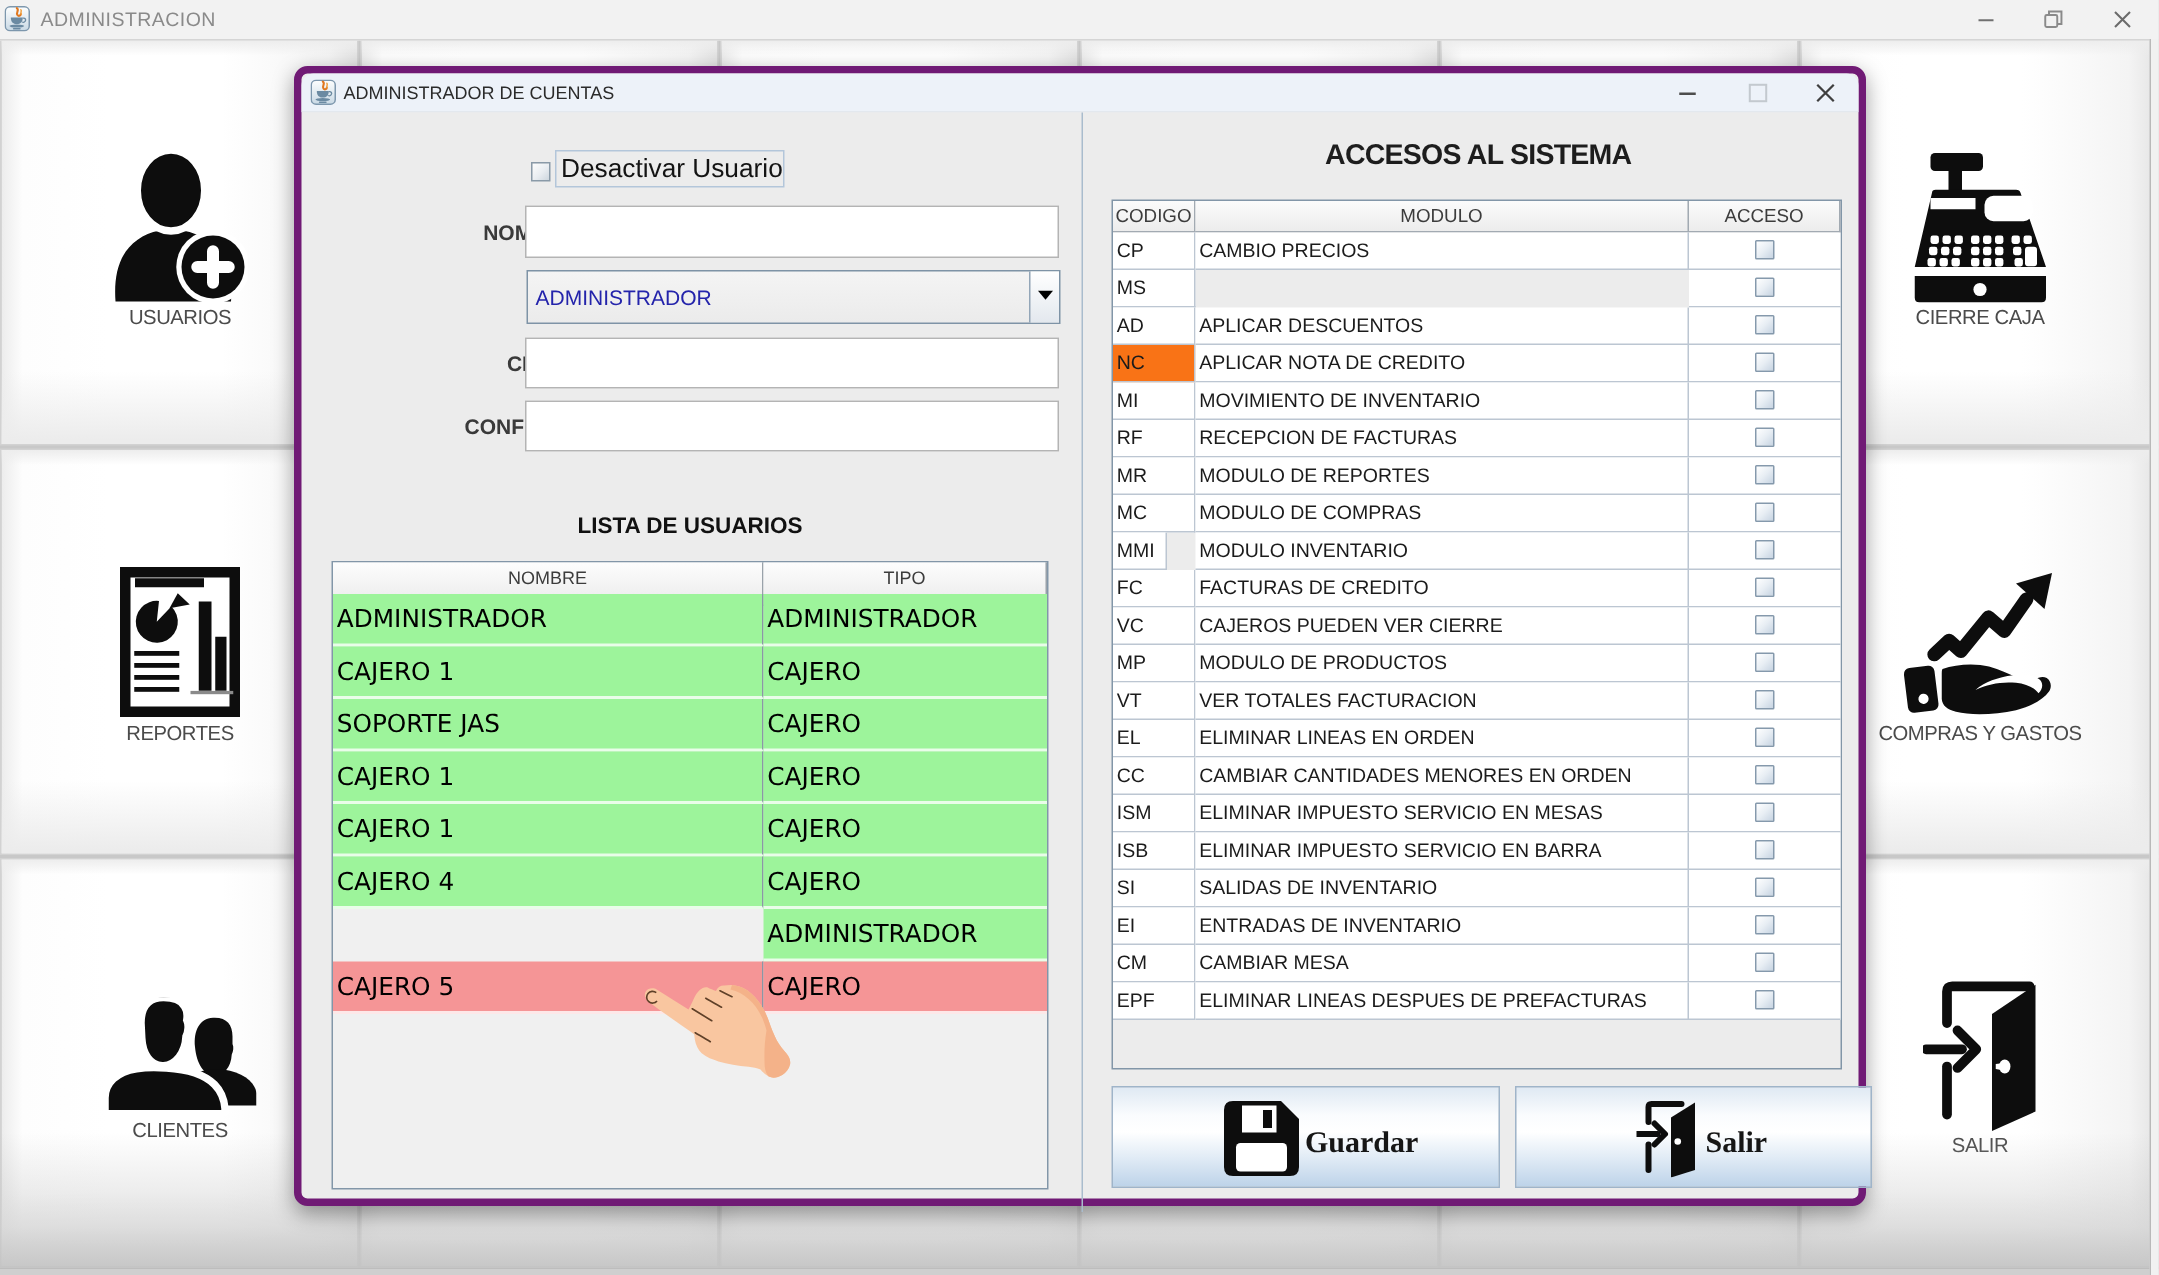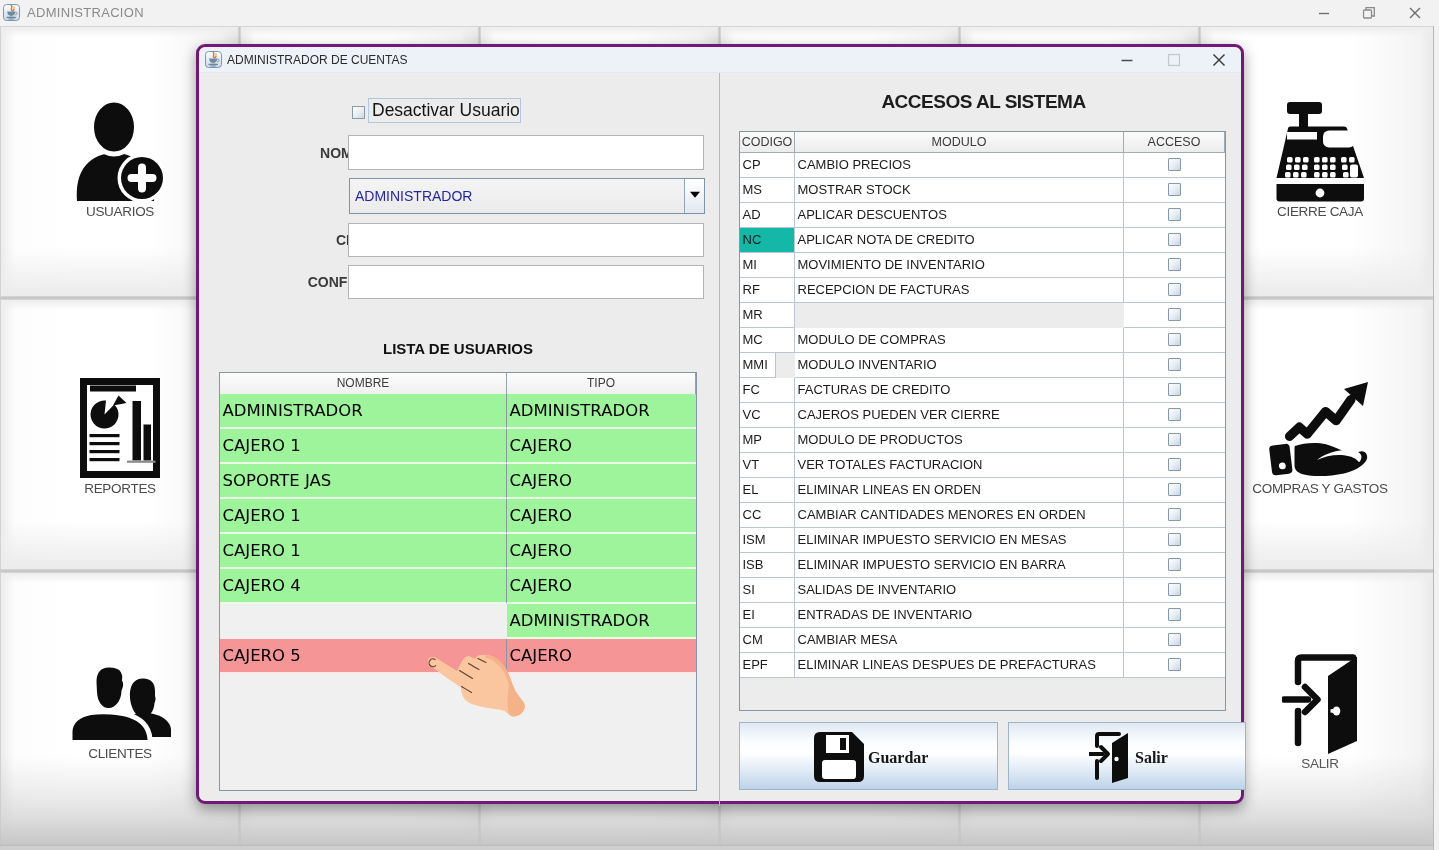--- a/index.html
+++ b/index.html
@@ -17,21 +17,21 @@
      border:1px solid #d2d2d2;box-sizing:border-box;}
   .grid-cell::after{content:"";position:absolute;inset:0;background:linear-gradient(to bottom,#ededed 0,rgba(255,255,255,0) 10px,rgba(255,255,255,0) 82%, #ececec 99%);}
   .menu-item{position:absolute;}
   .menu-icon{position:absolute;}
   .menu-label{position:absolute;transform:translateX(-50%);font-size:13.5px;letter-spacing:-0.3px;color:#4b4b4b;white-space:nowrap;}
   #bottom-strip{position:absolute;left:0;top:845px;width:1439px;height:5px;background:#cfcfcf;border-top:1px solid #bdbdbd;}
   #bottom-fade{position:absolute;left:0;top:755px;width:1439px;height:90px;background:linear-gradient(to bottom,rgba(208,208,208,0) 0%,rgba(202,202,202,.55) 70%,rgba(195,195,195,.9) 100%);}
   #right-edge{position:absolute;left:1433px;top:26px;width:6px;height:824px;background:#f1f1f1;border-left:1px solid #b9b9b9;}
   
   #dialog{position:absolute;left:196px;top:44px;width:1048px;height:760px;background:#ececec;
-    border:3px solid #701a75;border-radius:9px;box-shadow:0 5px 14px rgba(0,0,0,.38);box-sizing:border-box;}
+    border:5px solid #701a75;border-radius:9px;box-shadow:0 5px 14px rgba(0,0,0,.38);box-sizing:border-box;}
   #dlg-titlebar{position:absolute;left:0;top:0;width:100%;height:25px;background:#edf2f9;border-radius:8px 8px 0 0;border-bottom:1px solid #e3e8ee;}
   #dlg-title{position:absolute;left:28px;top:0;height:25px;line-height:26px;font-size:12px;color:#2b2b2b;}
   
   .fld-label{position:absolute;width:140px;text-align:right;font-size:14px;font-weight:bold;color:#3a3a3a;margin-left:48px;}
   .txtfield{position:absolute;left:149px;width:356px;background:#fff;border:1px solid #b4b4b4;box-sizing:border-box;}
   #chk-box{position:absolute;left:153px;top:59px;width:13px;height:13px;background:linear-gradient(135deg,#fdfdfd 0%,#e9edf1 55%,#cdd6de 100%);border:1px solid #8a9aa8;box-sizing:border-box;}
   #chk-focus{position:absolute;left:169px;top:51px;width:153px;height:25px;border:1px solid #b3c6da;box-sizing:border-box;}
   #chk-label{position:absolute;left:173px;top:53px;font-size:17.5px;color:#141414;white-space:nowrap;}
   #combo{position:absolute;left:150px;top:131px;width:356px;height:36px;background:linear-gradient(#f4f4f4,#ebebeb);border:1px solid #7e93a6;box-sizing:border-box;}
   #combo-value{position:absolute;left:5px;top:0;height:34px;line-height:34px;font-size:14px;color:#2424ab;}
@@ -48,21 +48,21 @@
   #acc-title{position:absolute;left:521px;top:44px;width:527px;text-align:center;font-size:19px;font-weight:bold;color:#1d1d1d;letter-spacing:-0.5px;}
   #acc-box{position:absolute;left:540px;top:84px;width:487px;height:580px;background:#ececec;border:1px solid #8296a8;box-sizing:border-box;}
   .ahdr{position:absolute;top:0;height:21px;background:linear-gradient(#fbfbfb,#ececec);border-right:1px solid #a2aab2;border-bottom:1px solid #a2aab2;box-sizing:border-box;
         text-align:center;font-size:12.5px;color:#3c3c3c;line-height:21px;}
   .acell{position:absolute;top:0;height:25px;line-height:24px;font-size:13px;color:#1b1b1b;padding-left:2.5px;box-sizing:border-box;
         border-bottom:1px solid #bcc6d2;border-right:1px solid #bcc6d2;white-space:nowrap;overflow:hidden;}
   .acheck{position:absolute;width:13px;height:13px;background:linear-gradient(135deg,#ffffff 0%,#e8eef4 50%,#c7d4e2 100%);border:1px solid #8599ac;border-radius:1px;box-sizing:border-box;}
   
   .big-btn{position:absolute;top:675px;height:68px;background:linear-gradient(to bottom,#dfe9f3 0%,#fafcfe 28%,#ffffff 45%,#e2ecf6 70%,#bdd3e9 100%);
         border:1px solid #9fb4c9;box-sizing:border-box;}
-  .btn-label{position:absolute;font-family:"Liberation Serif",serif;font-weight:bold;font-size:16px;color:#161616;}
+  .btn-label{position:absolute;font-family:"Liberation Serif",serif;font-weight:bold;font-size:20px;color:#161616;}
   
   .abs{position:absolute;}
 </style>
 </head>
 <body>
 
 <div id="screen">
   <div id="grid-cells">
       <div class="grid-cell" style="left: 0px; top: 26px; width: 239px; height: 271px;"></div>
       <div class="grid-cell" style="left: 0px; top: 299px; width: 239px; height: 271px;"></div>
@@ -308,45 +308,45 @@
     <div id="acc-box">
         <div class="ahdr" style="left:0px;width:55px">CODIGO</div>
         <div class="ahdr" style="left:55px;width:329px">MODULO</div>
         <div class="ahdr" style="left:384px;width:101px">ACCESO</div>
         <div class="acell" style="left:0;top:21px;width:55px;background:#fff">CP</div>
         <div class="acell" style="left:55px;top:21px;width:329px;background:#fff">CAMBIO PRECIOS</div>
         <div class="acell" style="left:384px;top:21px;width:101px;background:#fff;border-right:none">
           <span class="acheck" style="left:44px;top:5px"></span>
         </div>
         <div class="acell" style="left:0;top:46px;width:55px;background:#fff">MS</div>
-        <div class="acell" style="left:55px;top:46px;width:329px;background:#fff">MOSTRAR STOCK</div>
         <div class="acell" style="left:384px;top:46px;width:101px;background:#fff;border-right:none">
           <span class="acheck" style="left:44px;top:5px"></span>
         </div>
         <div class="acell" style="left:0;top:71px;width:55px;background:#fff">AD</div>
         <div class="acell" style="left:55px;top:71px;width:329px;background:#fff">APLICAR DESCUENTOS</div>
         <div class="acell" style="left:384px;top:71px;width:101px;background:#fff;border-right:none">
           <span class="acheck" style="left:44px;top:5px"></span>
         </div>
-        <div class="acell" style="left:0;top:96px;width:55px;background:#14b8a6">NC</div>
+        <div class="acell" style="left:0;top:96px;width:55px;background:#f97316">NC</div>
         <div class="acell" style="left:55px;top:96px;width:329px;background:#fff">APLICAR NOTA DE CREDITO</div>
         <div class="acell" style="left:384px;top:96px;width:101px;background:#fff;border-right:none">
           <span class="acheck" style="left:44px;top:5px"></span>
         </div>
         <div class="acell" style="left:0;top:121px;width:55px;background:#fff">MI</div>
         <div class="acell" style="left:55px;top:121px;width:329px;background:#fff">MOVIMIENTO DE INVENTARIO</div>
         <div class="acell" style="left:384px;top:121px;width:101px;background:#fff;border-right:none">
           <span class="acheck" style="left:44px;top:5px"></span>
         </div>
         <div class="acell" style="left:0;top:146px;width:55px;background:#fff">RF</div>
         <div class="acell" style="left:55px;top:146px;width:329px;background:#fff">RECEPCION DE FACTURAS</div>
         <div class="acell" style="left:384px;top:146px;width:101px;background:#fff;border-right:none">
           <span class="acheck" style="left:44px;top:5px"></span>
         </div>
         <div class="acell" style="left:0;top:171px;width:55px;background:#fff">MR</div>
+        <div class="acell" style="left:55px;top:171px;width:329px;background:#fff">MODULO DE REPORTES</div>
         <div class="acell" style="left:384px;top:171px;width:101px;background:#fff;border-right:none">
           <span class="acheck" style="left:44px;top:5px"></span>
         </div>
         <div class="acell" style="left:0;top:196px;width:55px;background:#fff">MC</div>
         <div class="acell" style="left:55px;top:196px;width:329px;background:#fff">MODULO DE COMPRAS</div>
         <div class="acell" style="left:384px;top:196px;width:101px;background:#fff;border-right:none">
           <span class="acheck" style="left:44px;top:5px"></span>
         </div>
         <div class="acell" style="left:0;top:221px;width:36px;background:#fff">MMI</div>
         <div class="acell" style="left:55px;top:221px;width:329px;background:#fff">MODULO INVENTARIO</div>

